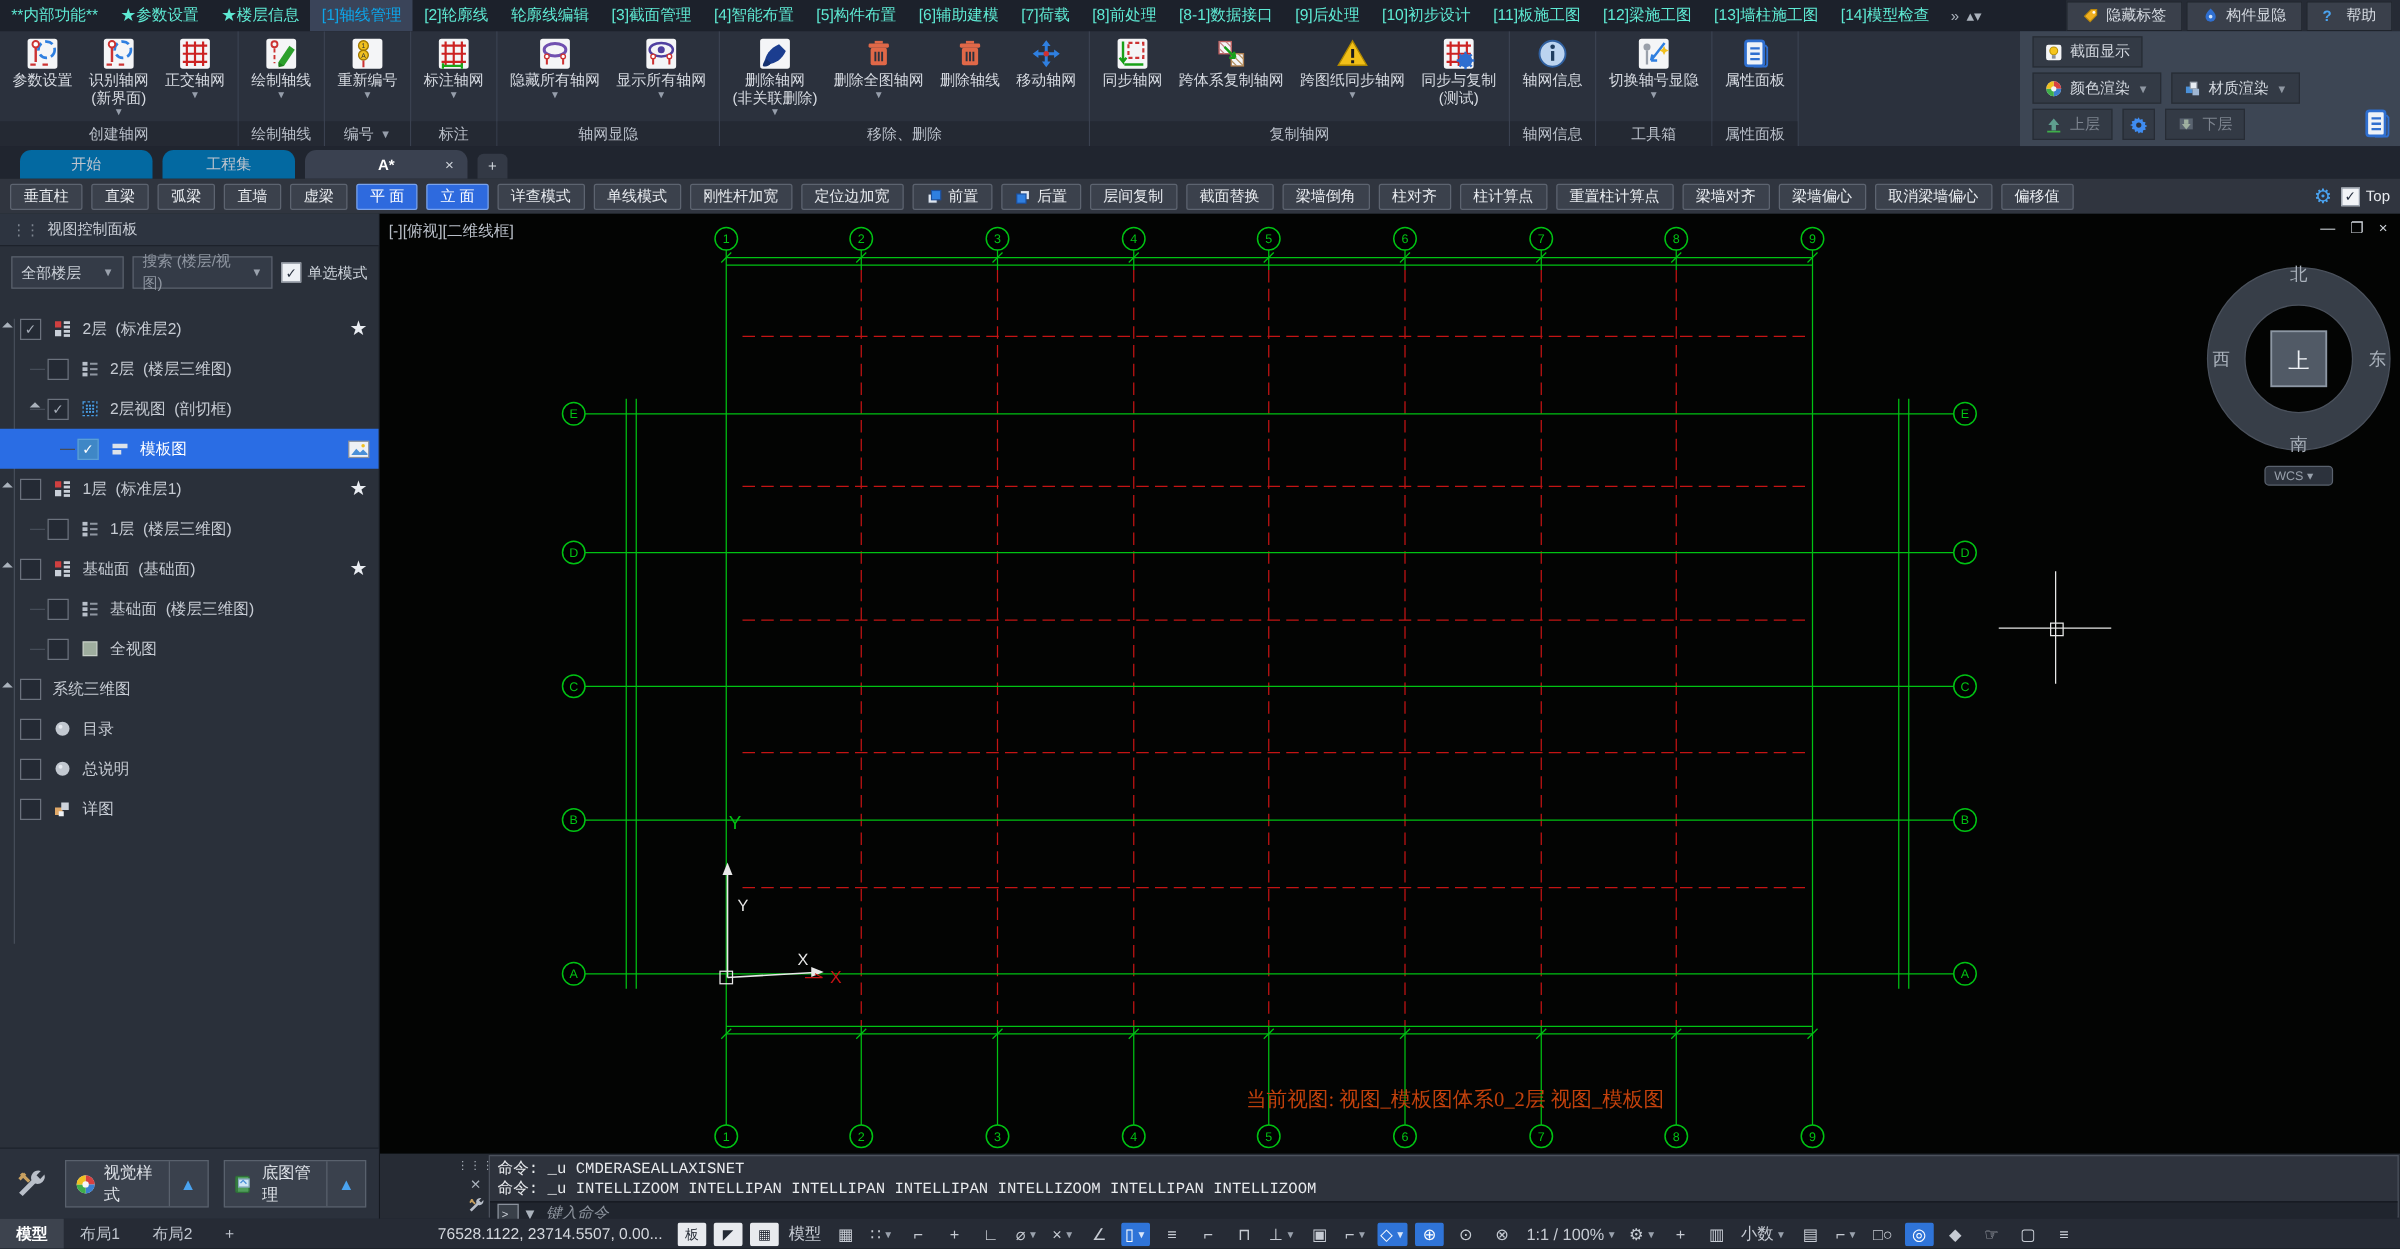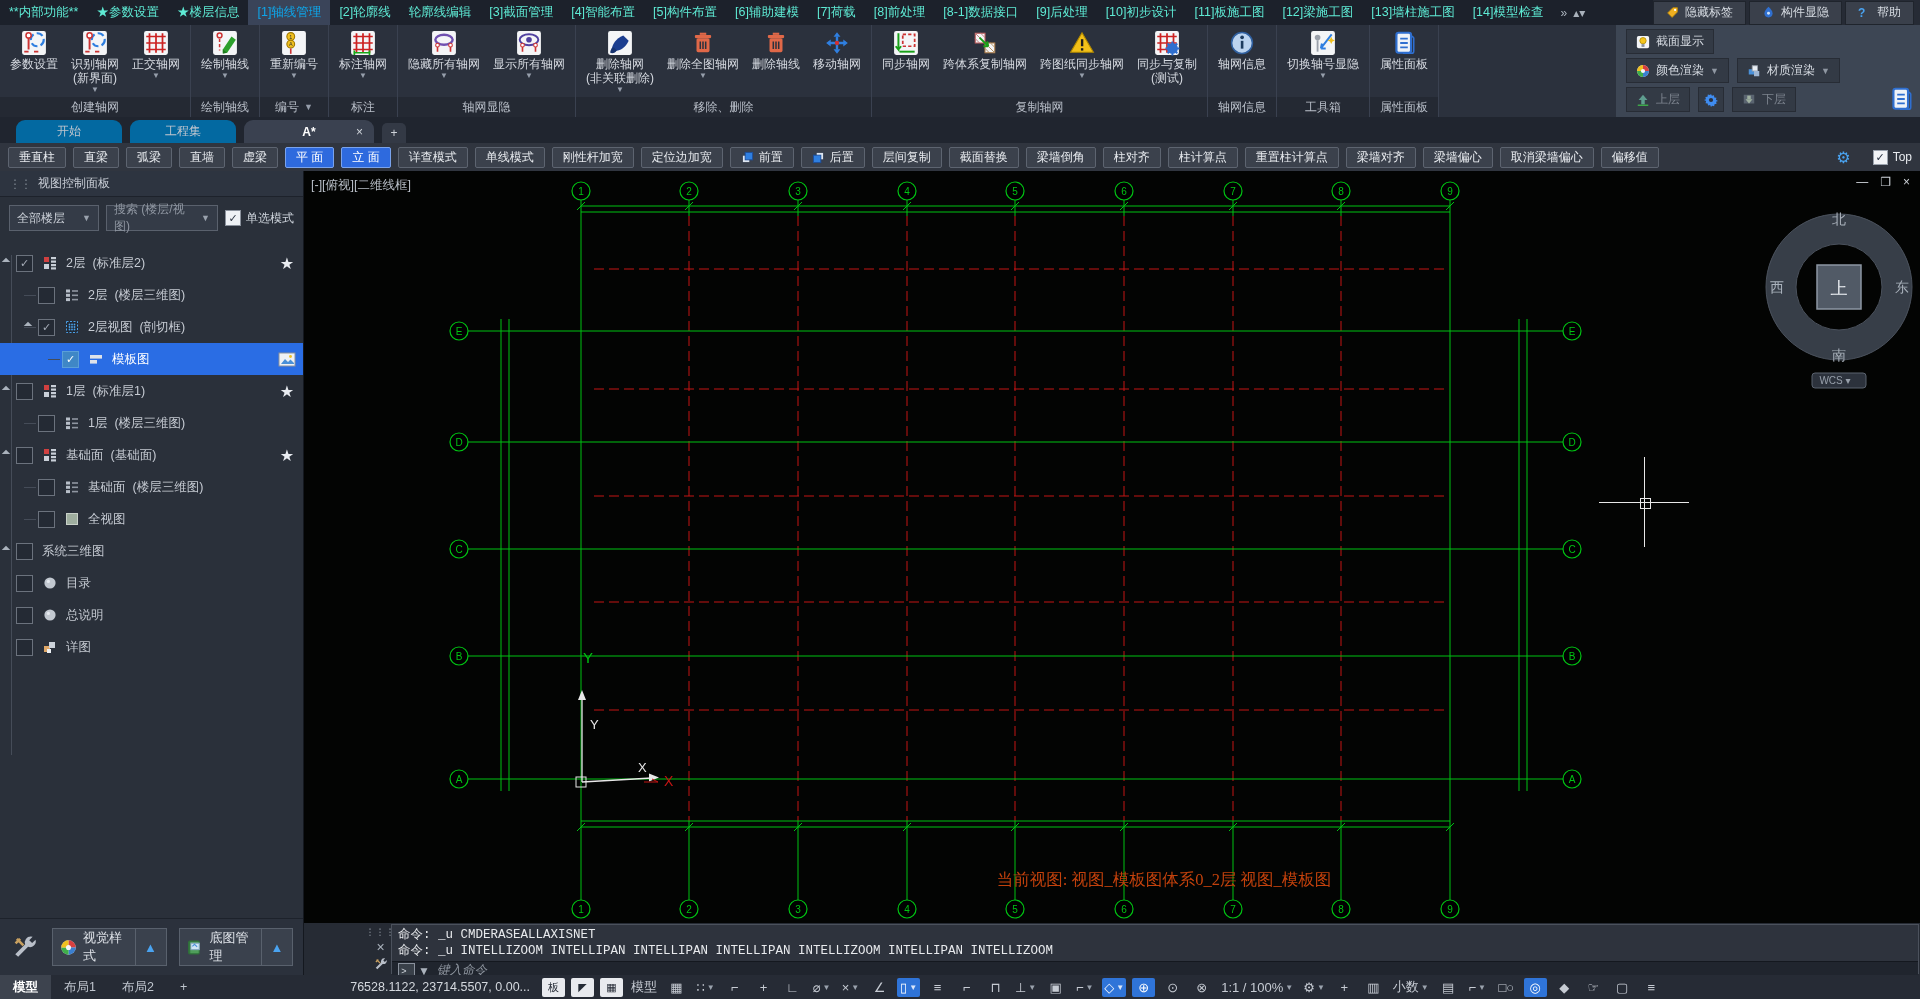--- a/index.html
+++ b/index.html
@@ -37,21 +37,21 @@
   #rr-doc{position:absolute;right:6px;bottom:4px;width:26px;height:28px}
   #rr-doc svg{width:100%;height:100%}
   .garrow{color:#8f97a2;font-size:9px}
   
   #doctabs{position:absolute;top:117px;left:0;right:0;height:26px;background:#20252f;display:flex;align-items:flex-end;padding-left:16px}
   .dtab{width:106px;height:23px;background:#0369a1;border-radius:9px 9px 0 0;display:flex;align-items:center;justify-content:center;margin-right:8px;position:relative;color:#bfc5ce}
   .dtab.active{background:#3a4150;color:#fff;font-weight:bold;width:130px}
   .dtab .close{position:absolute;right:11px;color:#cfd4da;font-weight:normal}
   .dplus{width:24px;height:20px;background:#333945;border-radius:5px 5px 0 0;display:flex;align-items:center;justify-content:center;margin-bottom:0;color:#cfd4da}
   
-  #toolbar{position:absolute;top:143px;left:0;right:0;height:28px;background:#30353f;display:flex;align-items:center;padding:0 8px;gap:22px}
+  #toolbar{position:absolute;top:143px;left:0;right:0;height:28px;background:#30353f;display:flex;align-items:center;padding:0 8px;gap:7px}
   .tb{height:19px;padding:0 10px;display:flex;align-items:center;gap:5px;background:#3b414c;border:1px solid #5d6470;border-radius:2px;color:#e8ebef;white-space:nowrap;cursor:default}
   .tb.active{background:#2e6ade;border-color:#7aa3ec;color:#fff}
   .tb .ic{width:13px;height:13px;display:inline-flex}
   #toolbar .spacer{flex:1}
   #tb-gear{color:#4aa3f0;font-size:16px}
   #top-check{display:flex;align-items:center;gap:5px;color:#e8ebef}
   #top-check .box{width:13px;height:13px;background:#f2f4f7;color:#273040;display:flex;align-items:center;justify-content:center;font-size:11px;border:1px solid #9aa2ad}
   
   #leftpanel{position:absolute;left:0;top:171px;width:303px;bottom:24px;background:#2a303a;border-right:1px solid #14181f;display:flex;flex-direction:column}
   #lp-header{height:25px;background:#2d3440;border-bottom:1px solid #1d222b;display:flex;align-items:center;gap:7px;padding:0 9px;color:#c9ced6}

